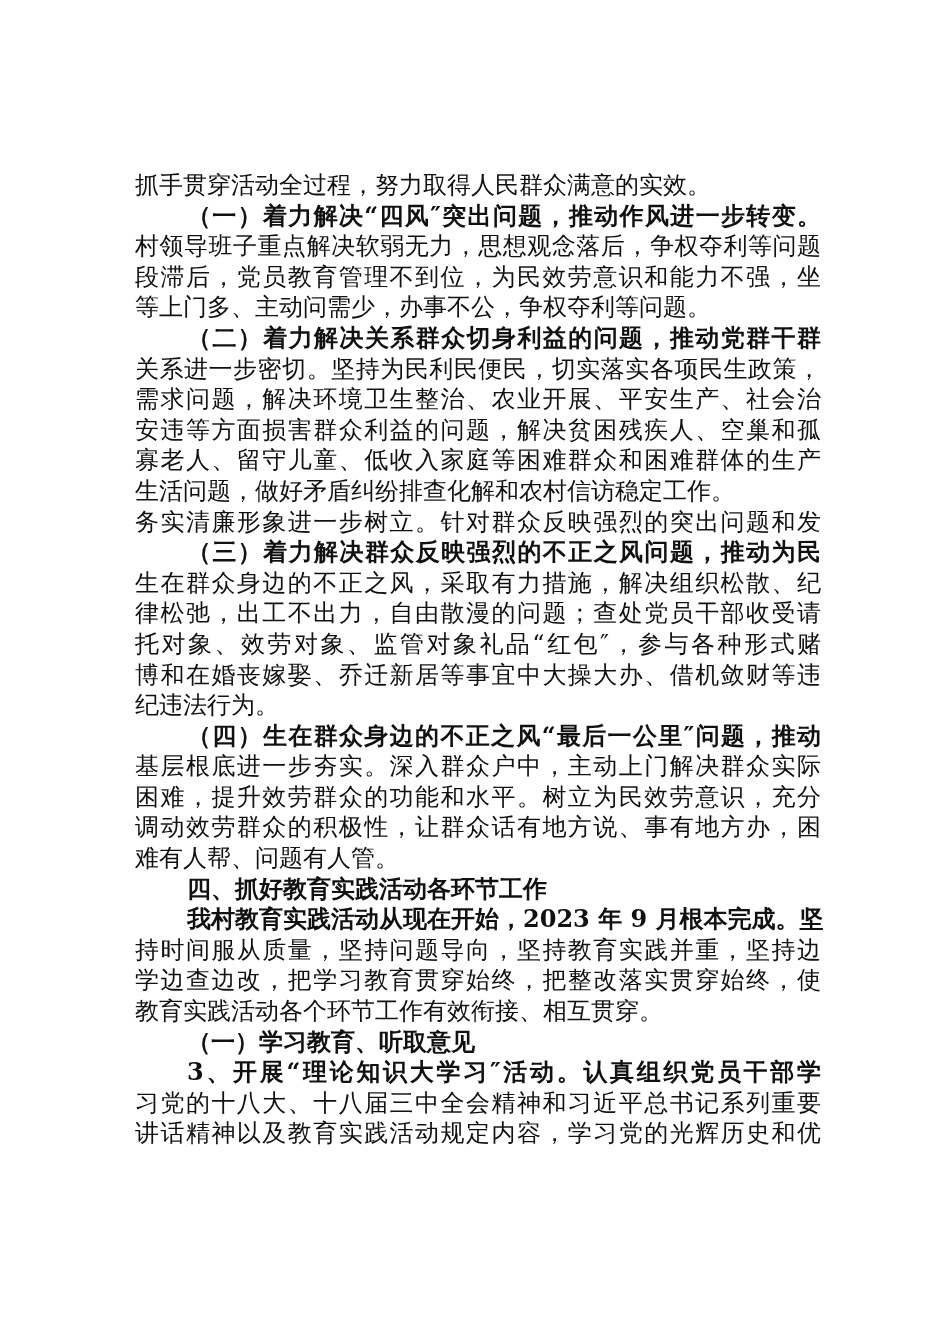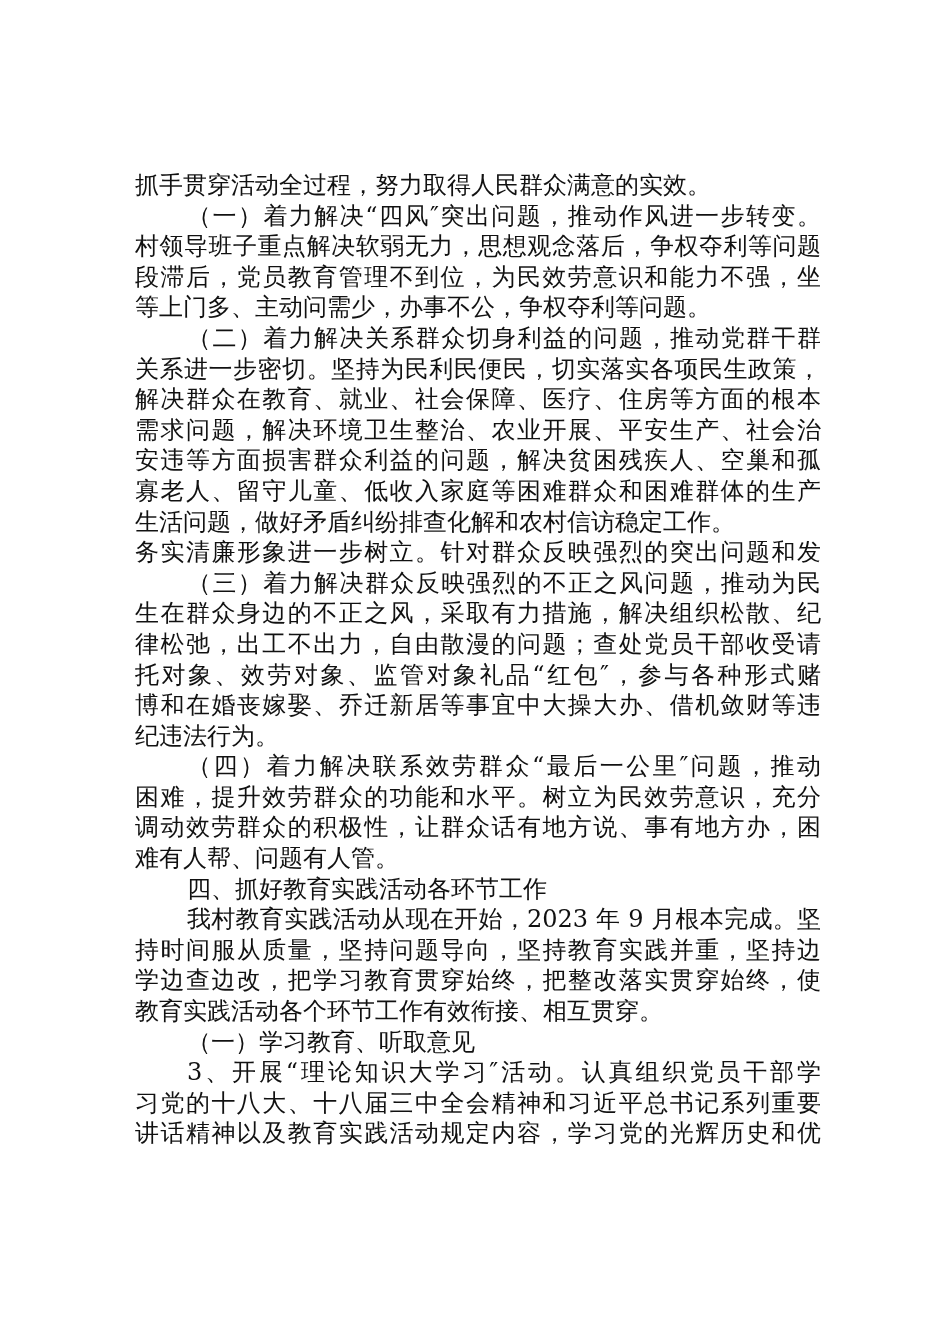--- a/index.html
+++ b/index.html
@@ -12,47 +12,47 @@
     font-family: "DejaVu Serif", "Liberation Serif", serif;
     font-size: 24px; color: #111111;
   }
   .line {
     height: 30.6px; line-height: 30.6px;
     white-space: nowrap; overflow: visible;
     text-align: justify; text-align-last: justify;
     letter-spacing: 0;
   }
   .line.last { text-align-last: left; }
-  .line.indent { padding-left: 52px; }
+  .line.indent { padding-left: 52px; font-weight: bold; }
 </style>
 </head>
 <body>
 
 <div class="page">
   <div class="content" id="content">
     <div class="line last">抓手贯穿活动全过程，努力取得人民群众满意的实效。</div>
     <div class="line indent">（一）着力解决“四风″突出问题，推动作风进一步转变。</div>
     <div class="line">村领导班子重点解决软弱无力，思想观念落后，争权夺利等问题</div>
     <div class="line">段滞后，党员教育管理不到位，为民效劳意识和能力不强，坐</div>
     <div class="line last">等上门多、主动问需少，办事不公，争权夺利等问题。</div>
     <div class="line indent">（二）着力解决关系群众切身利益的问题，推动党群干群</div>
     <div class="line">关系进一步密切。坚持为民利民便民，切实落实各项民生政策，</div>
-    <div class="line">解决群众在教育、就业、社会保障、医疗、住房等方面的根本</div>
     <div class="line">需求问题，解决环境卫生整治、农业开展、平安生产、社会治</div>
     <div class="line">安违等方面损害群众利益的问题，解决贫困残疾人、空巢和孤</div>
     <div class="line">寡老人、留守儿童、低收入家庭等困难群众和困难群体的生产</div>
     <div class="line last">生活问题，做好矛盾纠纷排查化解和农村信访稳定工作。</div>
     <div class="line">务实清廉形象进一步树立。针对群众反映强烈的突出问题和发</div>
     <div class="line indent">（三）着力解决群众反映强烈的不正之风问题，推动为民</div>
     <div class="line">生在群众身边的不正之风，采取有力措施，解决组织松散、纪</div>
     <div class="line">律松弛，出工不出力，自由散漫的问题；查处党员干部收受请</div>
     <div class="line">托对象、效劳对象、监管对象礼品“红包″，参与各种形式赌</div>
     <div class="line">博和在婚丧嫁娶、乔迁新居等事宜中大操大办、借机敛财等违</div>
     <div class="line last">纪违法行为。</div>
-    <div class="line indent">（四）着力解决联系效劳群众“最后一公里″问题，推动</div>
+    <div class="line indent">（四）生在群众身边的不正之风“最后一公里″问题，推动</div>
+    <div class="line">基层根底进一步夯实。深入群众户中，主动上门解决群众实际</div>
     <div class="line">困难，提升效劳群众的功能和水平。树立为民效劳意识，充分</div>
     <div class="line">调动效劳群众的积极性，让群众话有地方说、事有地方办，困</div>
     <div class="line last">难有人帮、问题有人管。</div>
     <div class="line indent last">四、抓好教育实践活动各环节工作</div>
     <div class="line indent">我村教育实践活动从现在开始，2023 年 9 月根本完成。坚</div>
     <div class="line">持时间服从质量，坚持问题导向，坚持教育实践并重，坚持边</div>
     <div class="line">学边查边改，把学习教育贯穿始终，把整改落实贯穿始终，使</div>
     <div class="line last">教育实践活动各个环节工作有效衔接、相互贯穿。</div>
     <div class="line indent last">（一）学习教育、听取意见</div>
     <div class="line indent">3、开展“理论知识大学习″活动。认真组织党员干部学</div>

